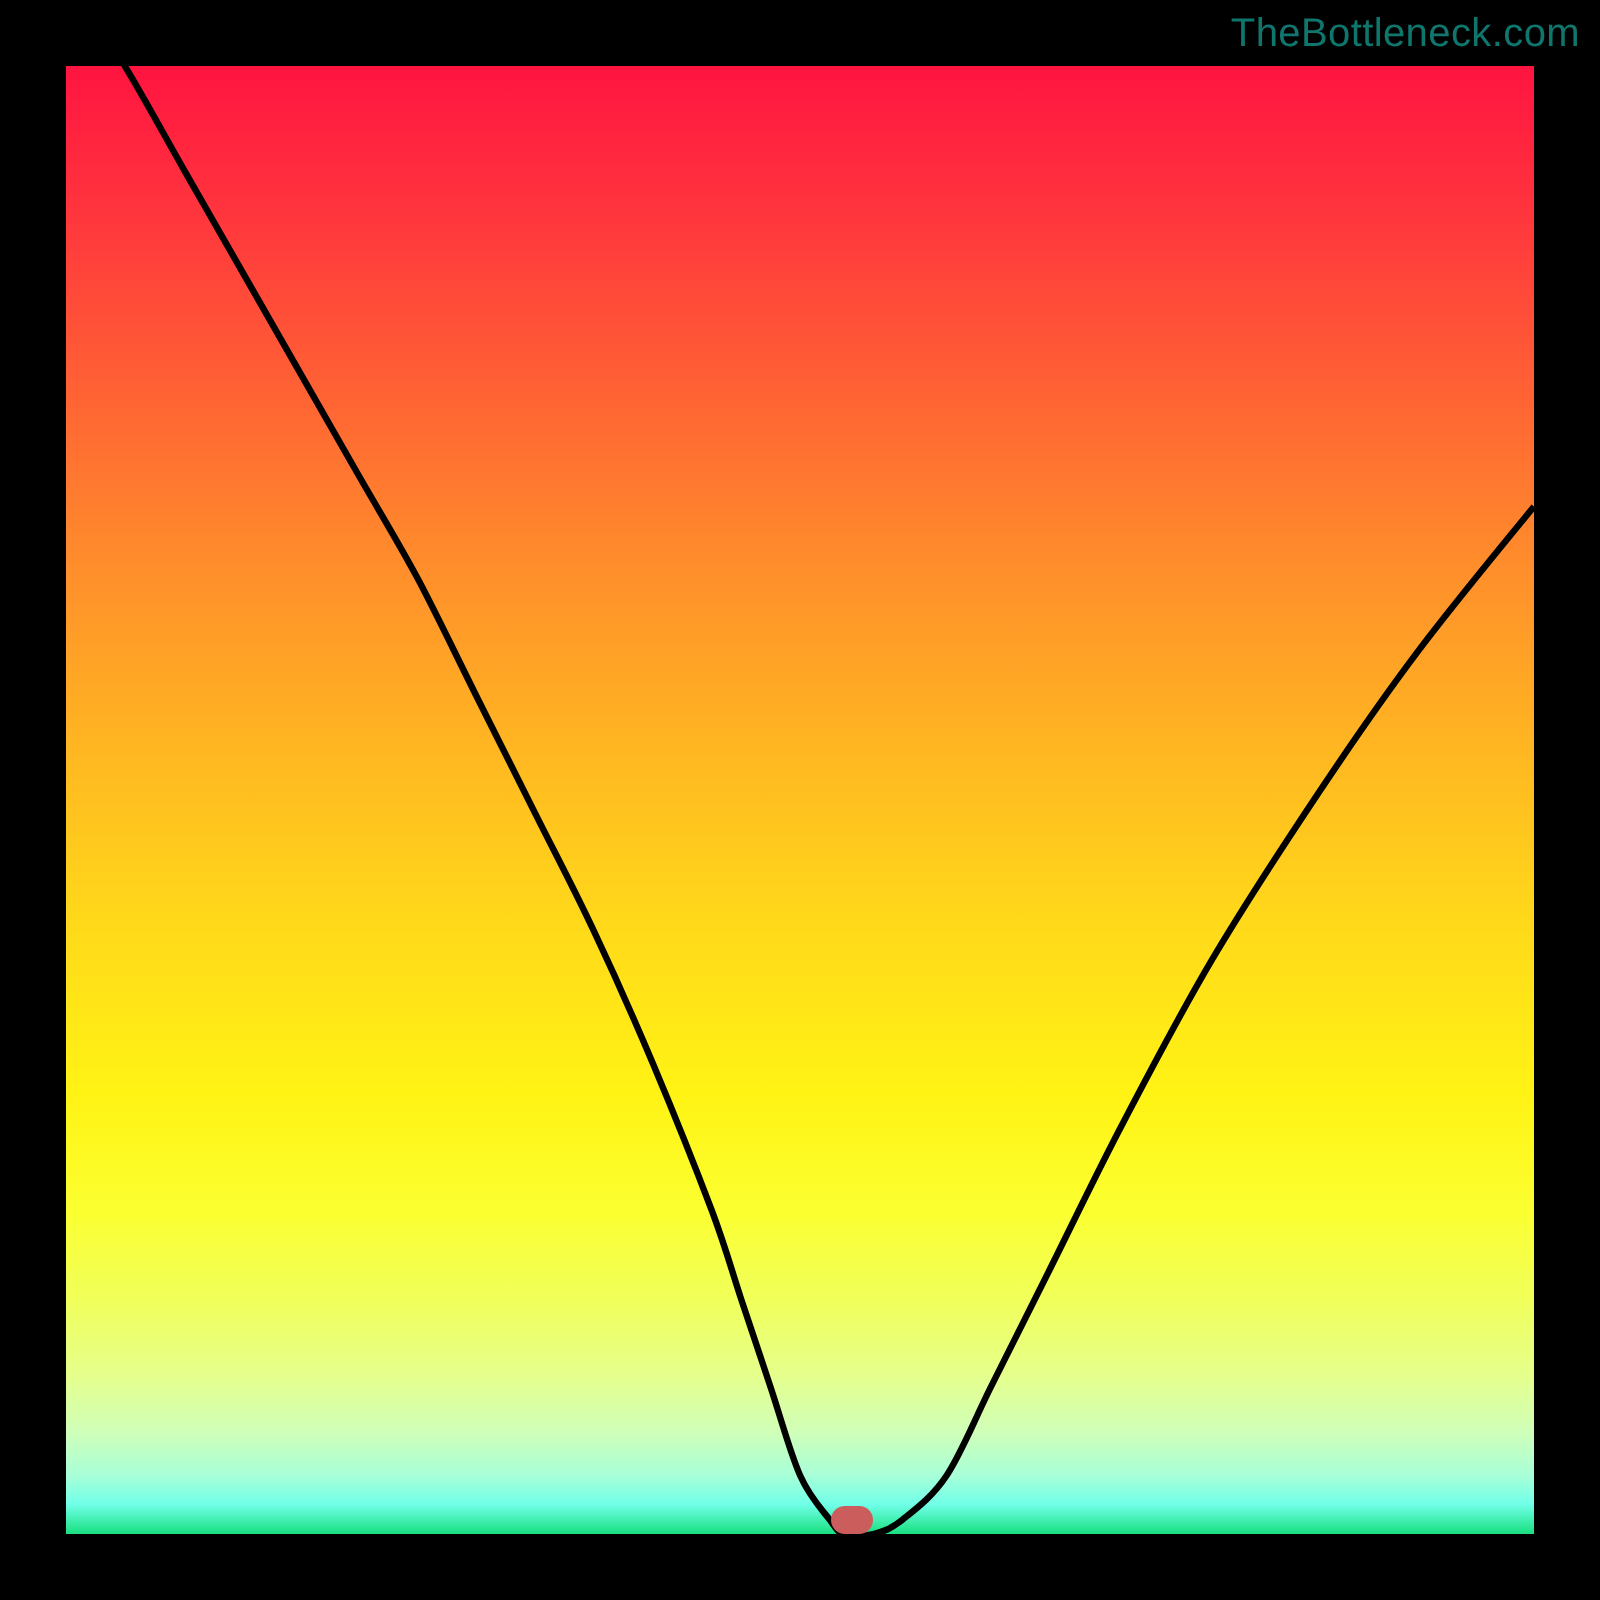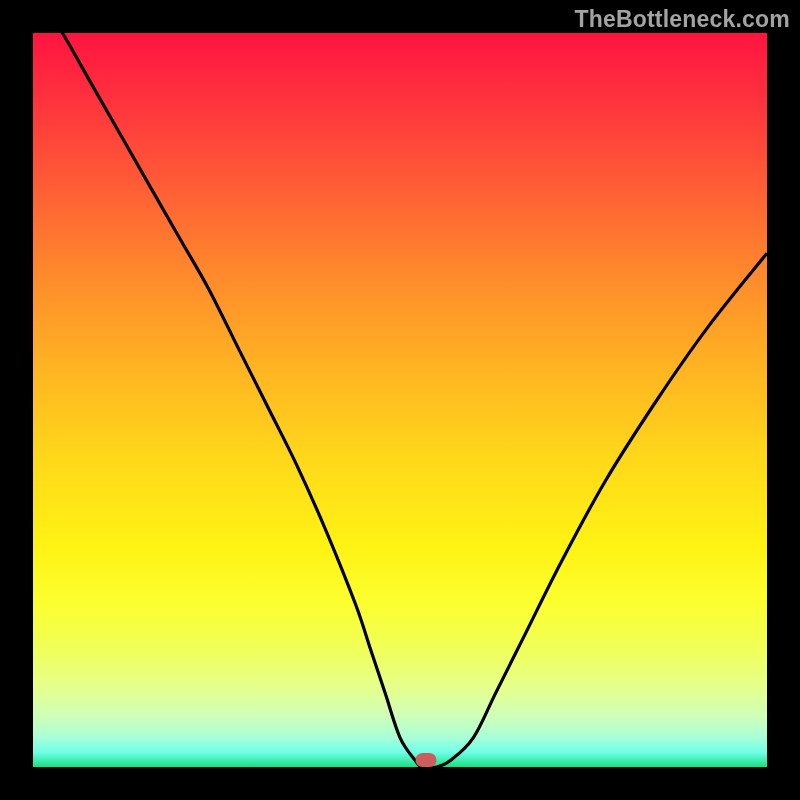--- a/index.html
+++ b/index.html
@@ -40,23 +40,23 @@
       #d0ffb8 93%,
       #a8ffd8 96%,
       #70ffe8 98%,
       #18e080 100%
     );
   }
   .watermark {
     position: absolute;
     top: 6px;
     right: 10px;
-    color: #a3a3a3;
-    font-size: 23px;
-    font-weight: bold;
+    color: #0f766e;
+    font-size: 20px;
+    font-weight: normal;
     letter-spacing: 0.2px;
     z-index: 5;
   }
   svg.curve {
     position: absolute;
     left: 0;
     top: 0;
     width: 100%;
     height: 100%;
     z-index: 2;

